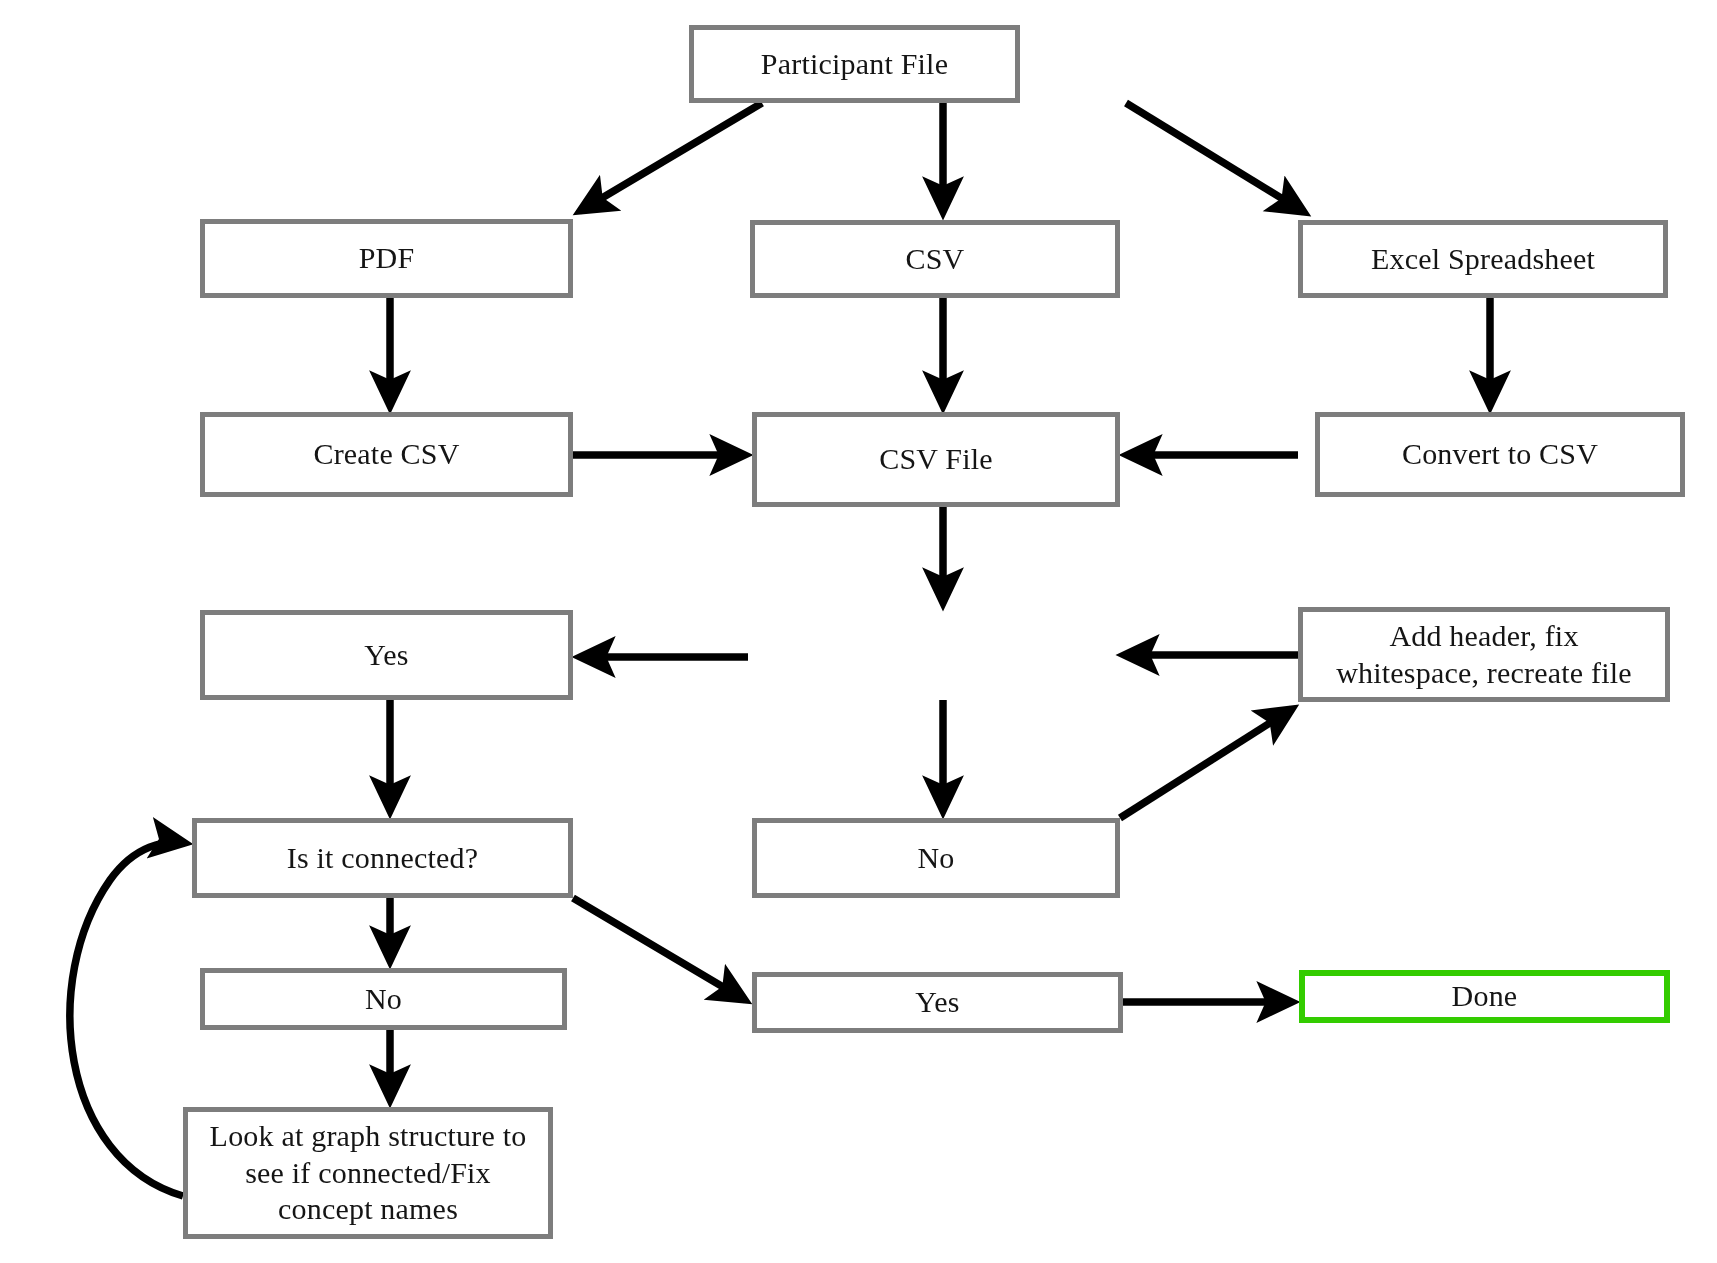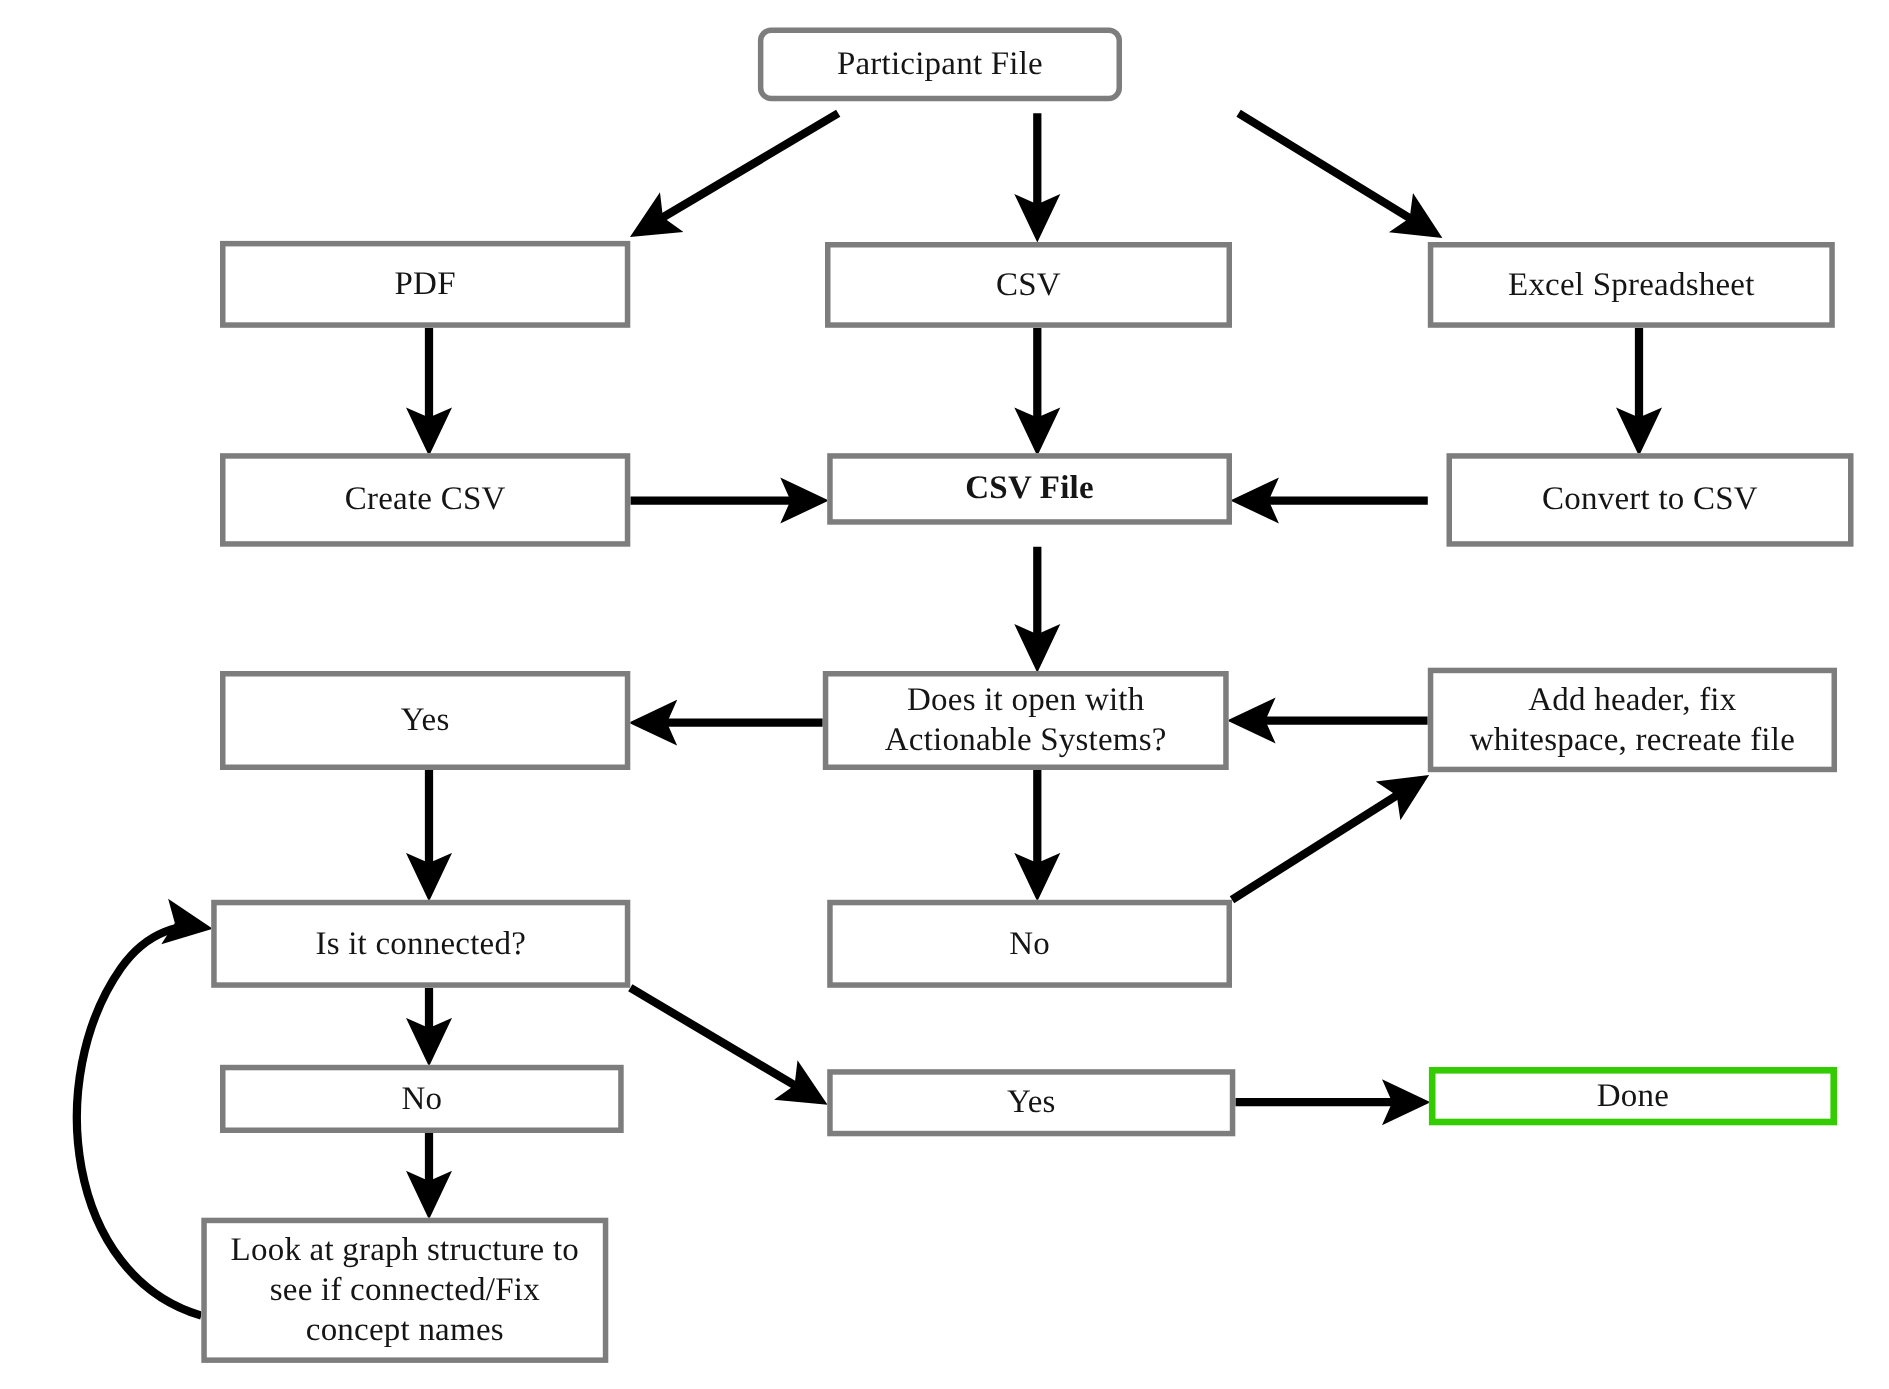--- a/index.html
+++ b/index.html
@@ -97,56 +97,52 @@
       <path d="M 573 898 L 745 1000"></path>
 
       <path d="M 390 1030 L 390 1100"></path>
 
       <path d="M 1123 1002 L 1292 1002"></path>
 
       <path d="M 183 1196 C 60 1160, 40 980, 110 880 C 135 845, 165 840, 185 843"></path>
     </g>
   </svg>
 
-  <div class="node" style="left:689px; top:25px; width:331px; height:67px;border-radius:12px;">
+  <div class="node" style="left:689px; top:25px; width:331px; height:78px;">
     <span class="label">Participant File</span>
   </div>
 
   <div class="node" style="left:200px; top:219px; width:373px; height:79px;">
     <span class="label">PDF</span>
   </div>
 
   <div class="node" style="left:750px; top:220px; width:370px; height:78px;">
     <span class="label">CSV</span>
   </div>
 
   <div class="node" style="left:1298px; top:220px; width:370px; height:78px;">
     <span class="label">Excel Spreadsheet</span>
   </div>
 
   <div class="node" style="left:200px; top:412px; width:373px; height:85px;align-items:center;">
     <span class="label">Create CSV</span>
   </div>
 
-  <div class="node" style="left:752px; top:412px; width:368px; height:65px;font-weight:bold;">
+  <div class="node" style="left:752px; top:412px; width:368px; height:95px;">
     <span class="label">CSV File</span>
   </div>
 
   <div class="node" style="left:1298px; top:412px; width:370px; height:85px;margin-left:17px;">
     <span class="label">Convert to CSV</span>
   </div>
 
   <div class="node" style="left:200px; top:610px; width:373px; height:90px;">
     <span class="label">Yes</span>
   </div>
 
-  <div class="node" style="left:748px; top:610px; width:369px; height:90px;">
-    <span class="label">Does it open with
-Actionable Systems?</span>
-  </div>
 
   <div class="node" style="left:1298px; top:607px; width:372px; height:95px;">
     <span class="label">Add header, fix
 whitespace, recreate file</span>
   </div>
 
   <div class="node" style="left:192px; top:818px; width:381px; height:80px;">
     <span class="label">Is it connected?</span>
   </div>
 

